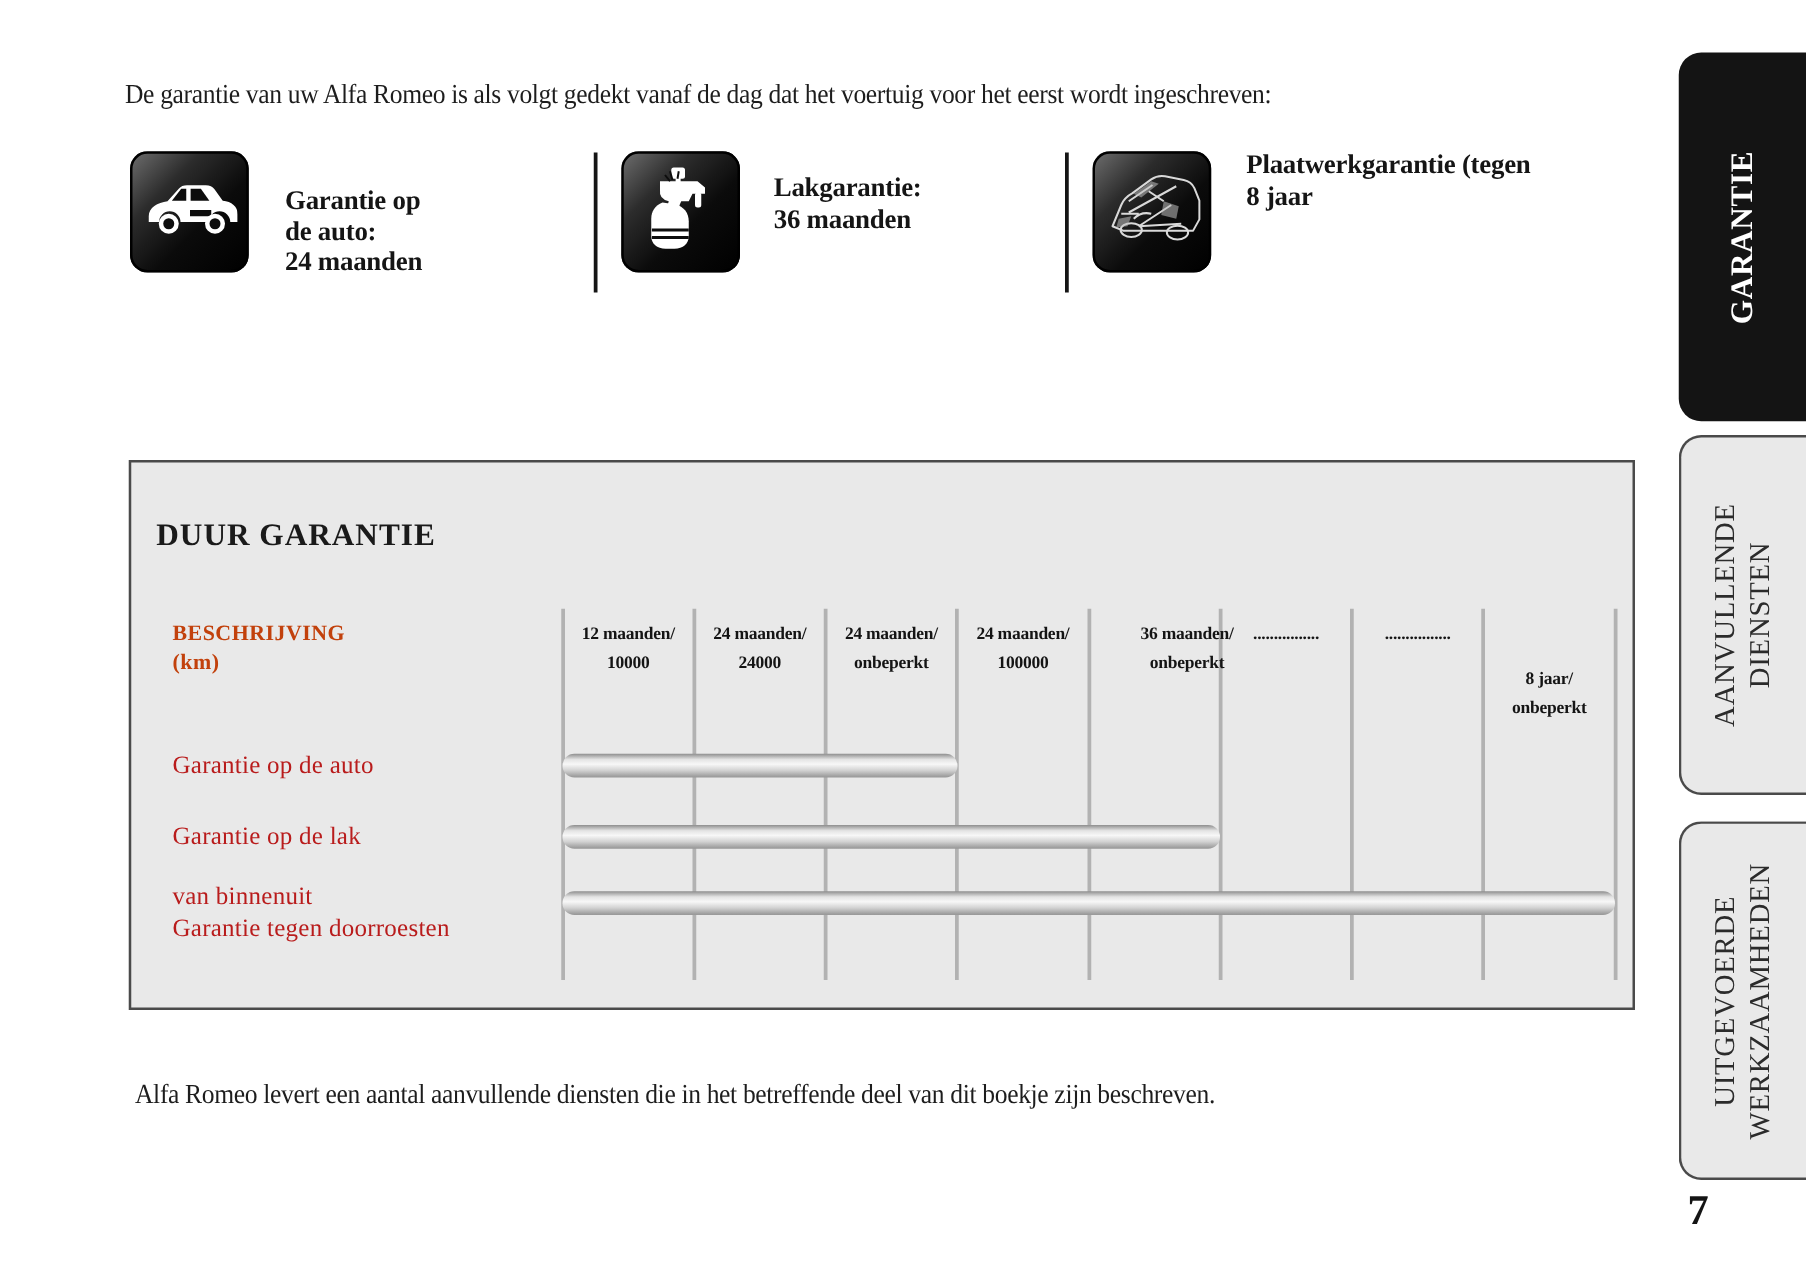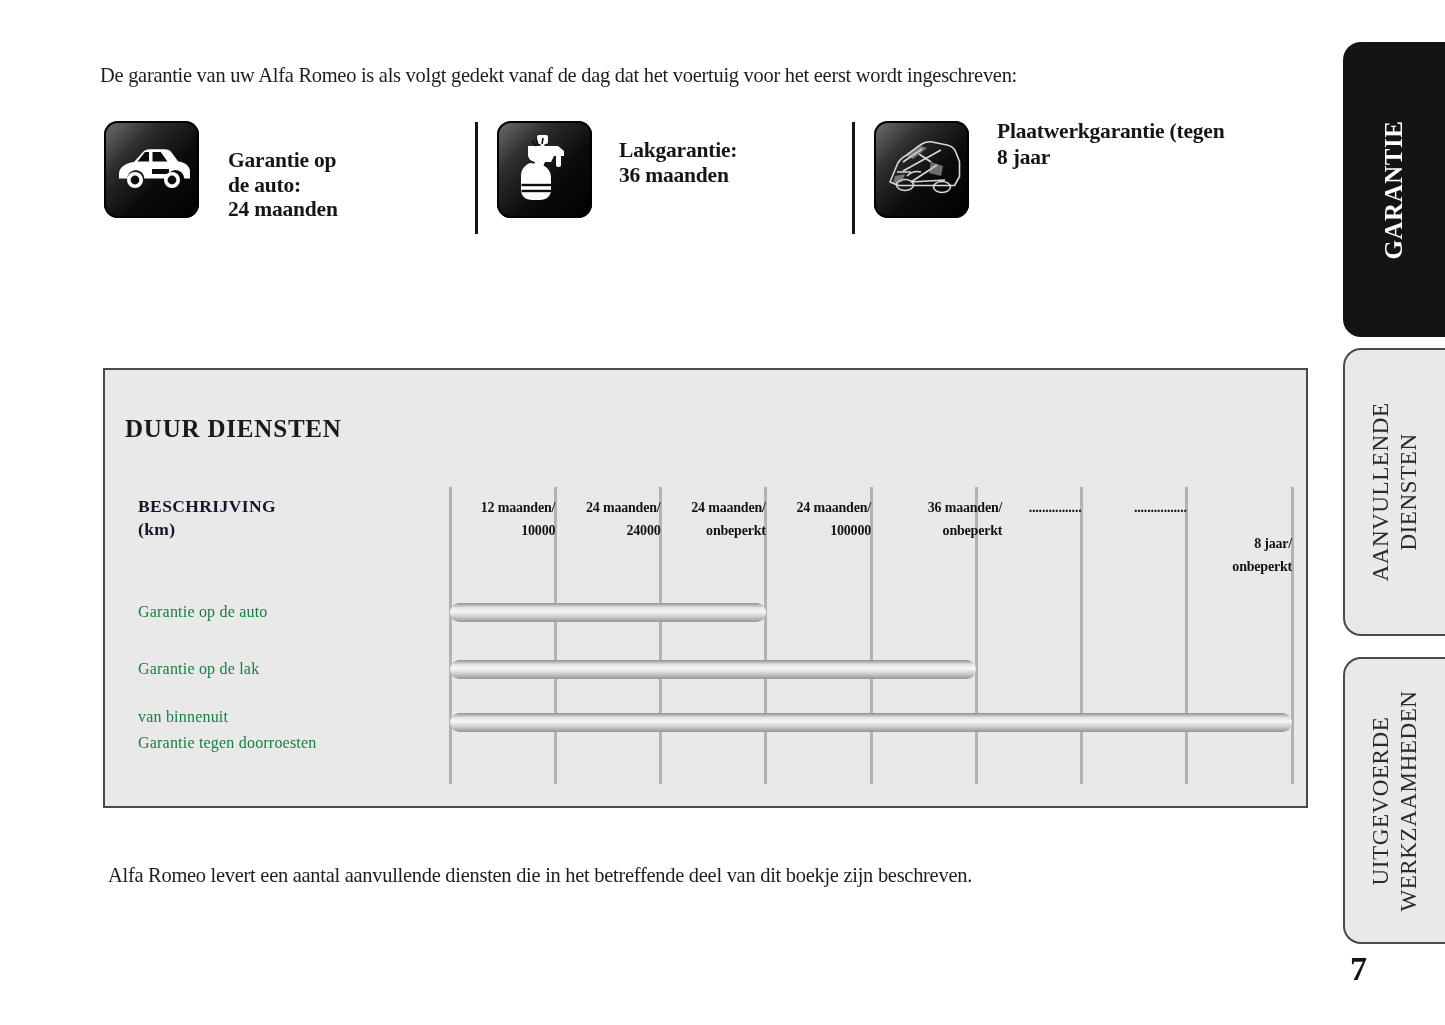--- a/index.html
+++ b/index.html
@@ -32,35 +32,35 @@
   .panel {
     position:absolute; left:103px; top:368px; width:1205px; height:440px;
     background:#e9e9e9; border:2px solid #4a4a4a; box-sizing:border-box;
   }
   .panel-title {
     position:absolute; left:20px; top:24px; font-size:25px; font-weight:bold;
     letter-spacing:0.8px; color:#1a1a1a;
   }
   .row-header {
     position:absolute; left:33px; top:125px; font-weight:bold; font-size:17.5px;
-    letter-spacing:0.4px; line-height:23px; color:#0f172a;
+    letter-spacing:0.4px; line-height:23px; color:#c2410c;
   }
   .row-header span { display:block; }
   .grid-line { position:absolute; top:117px; height:297px; width:3px; background:#b2b2b2; }
   .col-head {
     position:absolute; top:126px; font-weight:bold; font-size:14px; line-height:23px;
-    text-align:right; color:#141414; letter-spacing:-0.2px;
+    text-align:center; color:#141414; letter-spacing:-0.2px;
   }
   .col-head span { display:block; }
   .bar {
     position:absolute; height:19px; border-radius:10px;
     background:linear-gradient(180deg,#8e8e8e 0%,#e4e4e4 24%,#f7f7f7 44%,#d2d2d2 70%,#a0a0a0 94%,#989898 100%);
   }
   .row-label {
-    position:absolute; left:33px; font-size:16px; line-height:26px; color:#15803d;
+    position:absolute; left:33px; font-size:20px; line-height:26px; color:#b91c1c;
     letter-spacing:0.2px;
   }
   .row-label span { display:block; }
   
   .tab {
     position:absolute; left:1343px; width:102px; box-sizing:border-box;
     display:flex; align-items:center; justify-content:center;
   }
   .tab-black { background:#141414; border-radius:18px 0 0 18px; }
   .tab-gray  { background:#e9e9e9; border:2px solid #4a4a4a; border-right:none; border-radius:18px 0 0 18px; }
@@ -139,21 +139,21 @@
         </g>
       </svg>
     </span>
   </div>
   <div class="badge-label" style="left:997px; top:118px; line-height:26px;">
     <span>Plaatwerkgarantie (tegen</span>
     <span>8 jaar</span>
   </div>
 
   <section class="panel">
-    <h2 class="panel-title">DUUR DIENSTEN</h2>
+    <h2 class="panel-title">DUUR GARANTIE</h2>
     <div class="row-header">
       <span>BESCHRIJVING</span>
       <span>(km)</span>
     </div>
     <div>
         <div class="grid-line" style="left: 343.5px;"></div>
         <div class="grid-line" style="left: 448.75px;"></div>
         <div class="grid-line" style="left: 554px;"></div>
         <div class="grid-line" style="left: 659.25px;"></div>
         <div class="grid-line" style="left: 764.5px;"></div>

